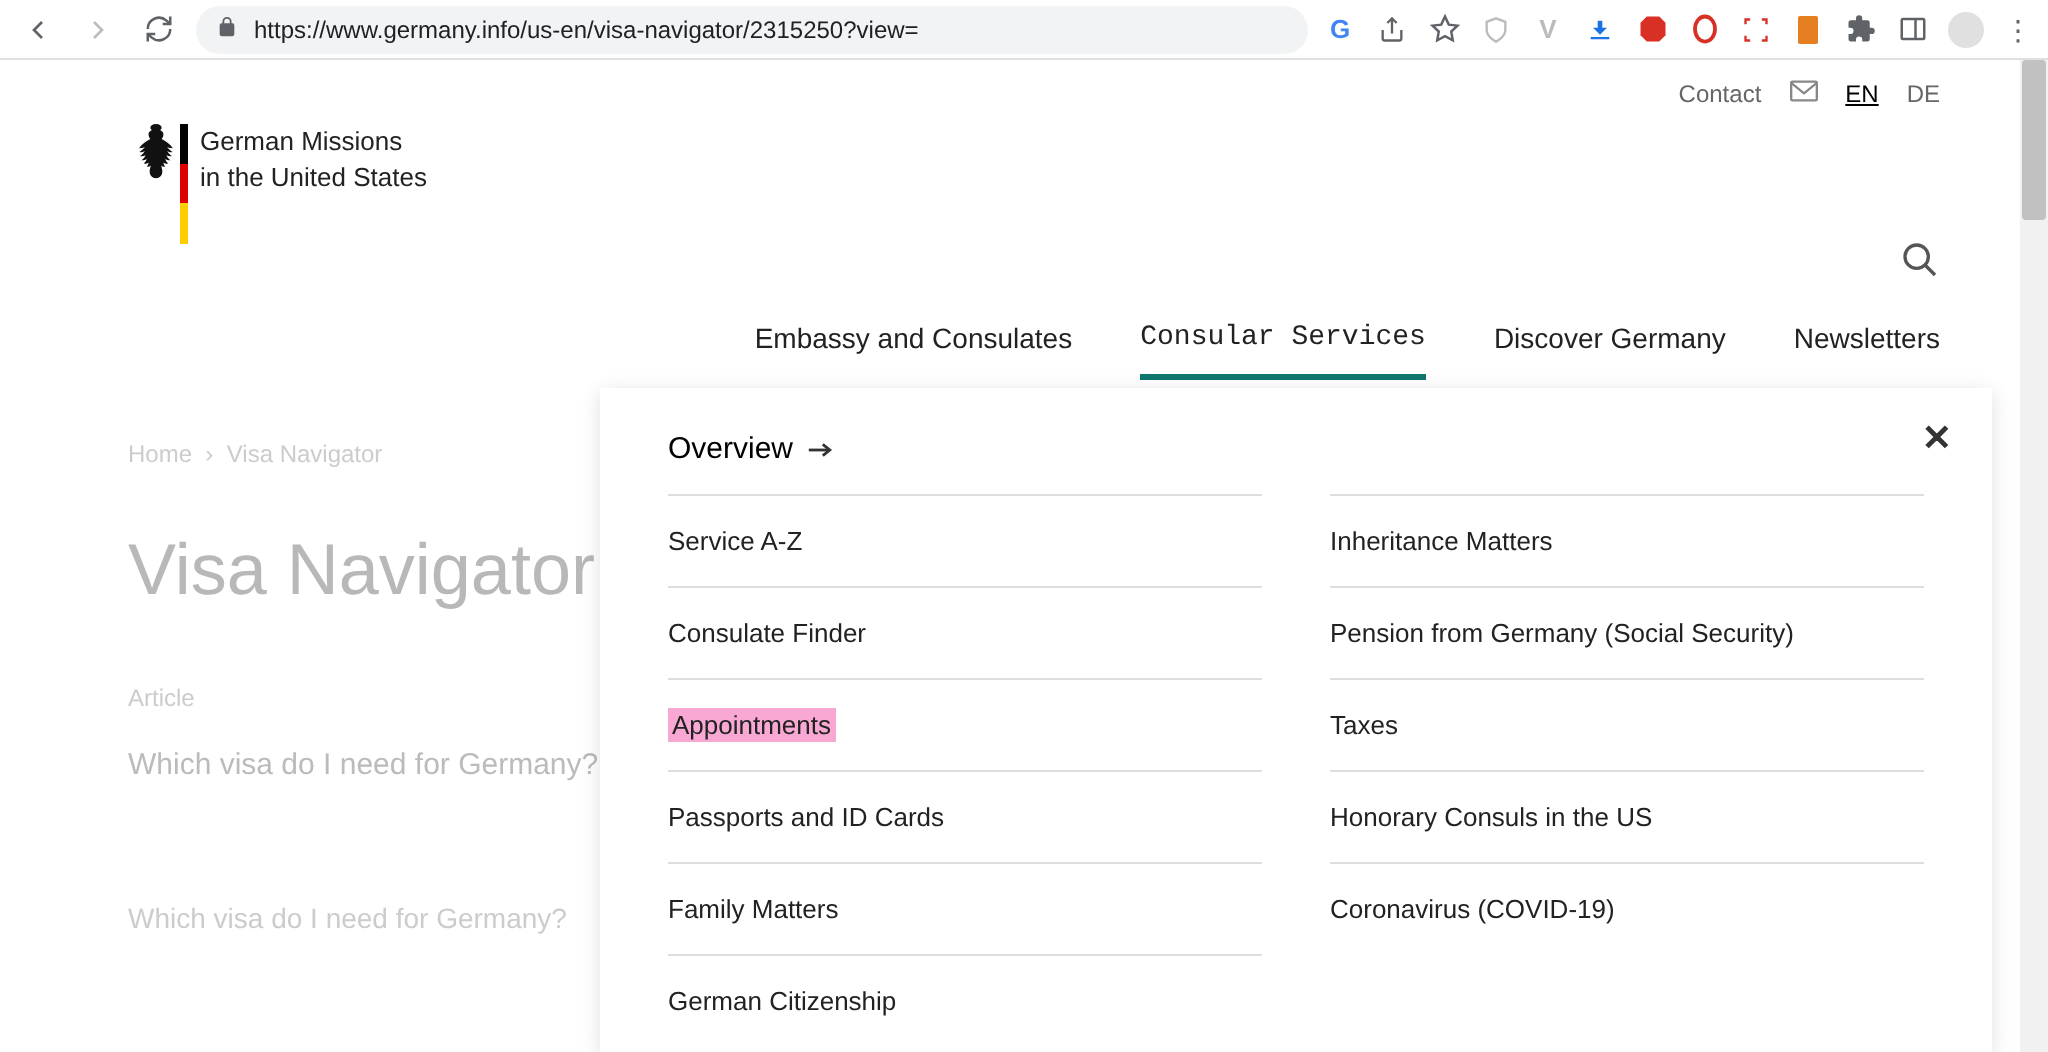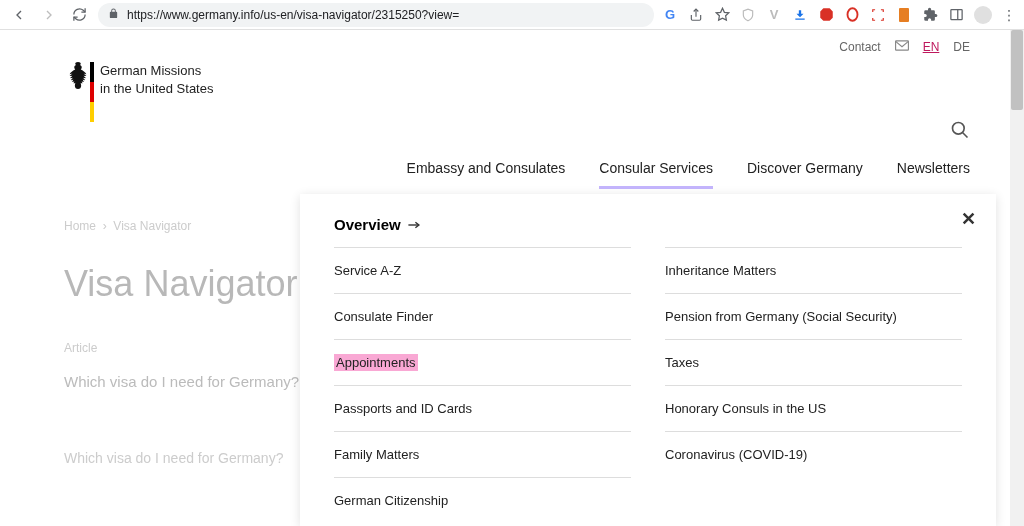--- a/index.html
+++ b/index.html
@@ -14,43 +14,43 @@
     .ext-icon { width: 16px; height: 16px; display: flex; align-items: center; justify-content: center; font-size: 13px; }
     .avatar-icon { width: 18px; height: 18px; border-radius: 50%; background: #e0e0e0; }
     .kebab { color: #5f6368; font-size: 14px; }
     
     .viewport { position: relative; height: 496px; display: flex; }
     .page { flex: 1; height: 100%; overflow: hidden; position: relative; }
     .scrollbar-track { width: 14px; height: 100%; background: #f1f1f1; position: relative; }
     .scrollbar-thumb { width: 12px; height: 80px; background: #c1c1c1; position: absolute; top: 0; left: 1px; border-radius: 2px; }
     
     .top-util { display: flex; justify-content: flex-end; align-items: center; gap: 14px; padding: 10px 40px 0 0; font-size: 12px; color: #666; }
-    .top-util .lang-active { text-decoration: underline; color: #be185d; }
+    .top-util .lang-active { text-decoration: underline; color: #000000; }
     .logo-row { display: flex; align-items: flex-start; padding: 6px 0 0 64px; }
     .eagle { width: 28px; height: 32px; }
     .flag-bar { width: 4px; height: 60px; margin: 0 6px 0 -2px; position: relative; top: 2px;
       background: linear-gradient(to bottom, #000 0 33%, #dd0000 33% 66%, #ffce00 66% 100%); }
     .logo-text { font-size: 13px; color: #222; line-height: 1.35; margin-top: 2px; }
     .search-row { display: flex; justify-content: flex-end; padding: 0 40px 8px 0; }
     .search-btn { color: #555; cursor: pointer; }
     
     .main-nav { display: flex; justify-content: flex-end; gap: 34px; padding: 8px 40px 10px 0; font-size: 14px; color: #222; }
     .main-nav .nav-item { padding-bottom: 10px; cursor: pointer; }
-    .main-nav .nav-item.active { font-weight: 400; border-bottom: 3px solid #c4b5fd; }
+    .main-nav .nav-item.active { font-weight: 400; border-bottom: 3px solid #0f766e; font-family: Liberation Mono, monospace; }
     
     .bg-content { padding: 20px 64px; color: #bbb; }
     .crumbs { font-size: 12px; margin-bottom: 30px; color: #ccc; }
     .bg-title { font-size: 36px; font-weight: 300; color: #b8b8b8; margin-bottom: 36px; }
     .bg-sub { font-size: 12px; color: #ccc; margin-bottom: 18px; }
     .bg-q { font-size: 15px; color: #bbb; margin-bottom: 60px; }
     .bg-q2 { font-size: 14px; color: #ccc; }
     
     .dropdown { position: absolute; top: 164px; left: 300px; right: 14px; bottom: 0; background: #fff; box-shadow: 0 2px 10px rgba(0,0,0,0.12); padding: 18px 34px 0 34px; }
     .dd-close { position: absolute; top: 14px; right: 20px; font-size: 18px; color: #333; cursor: pointer; font-weight: bold; }
-    .dd-overview { font-weight: 700; font-size: 15px; margin: 4px 0 14px 0; display: flex; align-items: center; gap: 6px; }
+    .dd-overview { font-weight: 400; font-size: 15px; margin: 4px 0 14px 0; display: flex; align-items: center; gap: 6px; }
     .dd-cols { display: flex; gap: 34px; }
     .dd-col { flex: 1; }
     .dd-item { border-top: 1px solid #ddd; padding: 15px 0; font-size: 13px; font-weight: 400; color: #222; cursor: pointer; }
     .dd-item.hl span { background: #f9a8d4; padding: 1px 2px; }
   </style>
 </head>
 <body>
 
 <div class="chrome">
   <div class="nav-btn">

